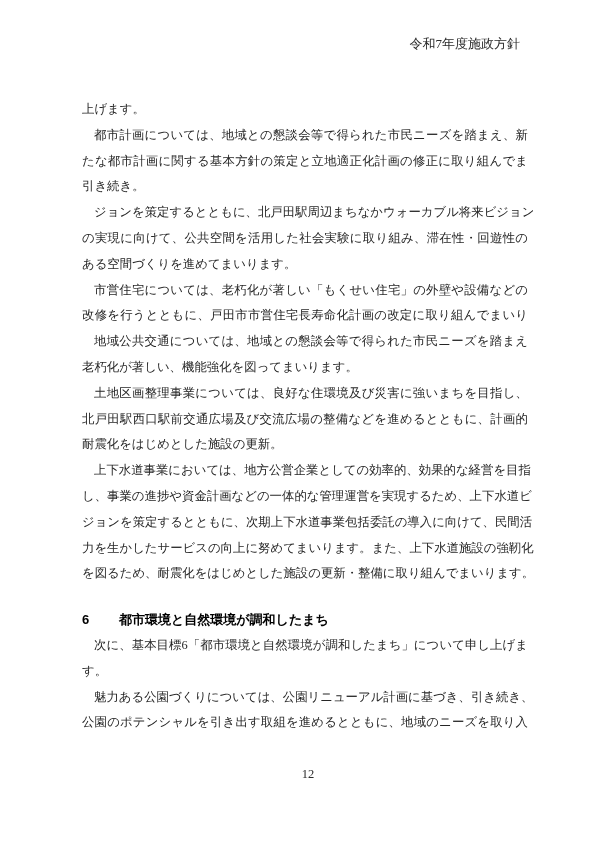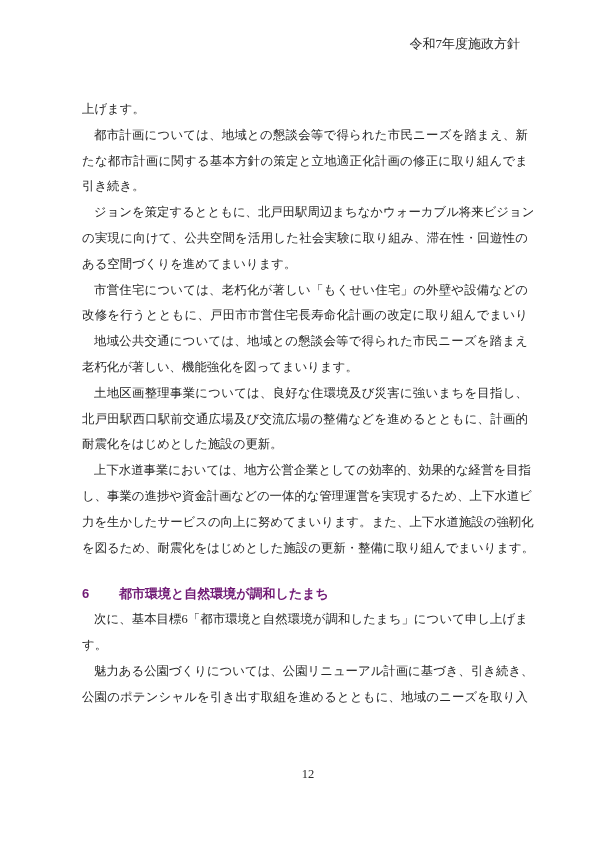--- a/index.html
+++ b/index.html
@@ -48,21 +48,21 @@
   .line.indent {
     text-indent: 12px;
   }
   .section-heading {
     margin-top: 20px;
     height: 25.8px;
     line-height: 25.8px;
     font-family: "Liberation Sans", "DejaVu Sans", sans-serif;
     font-weight: bold;
     font-size: 13px;
-    color: #701a75;
+    color: #000000;
     white-space: nowrap;
   }
   .section-number {
     display: inline-block;
     width: 37px;
   }
   .page-number {
     position: absolute;
     left: 16px;
     right: 0;
@@ -106,20 +106,21 @@
           <div class="line">老朽化が著しい、機能強化を図ってまいります。</div>
         </div>
         <div class="paragraph">
           <div class="line indent fill">土地区画整理事業については、良好な住環境及び災害に強いまちを目指し、</div>
           <div class="line fill">北戸田駅西口駅前交通広場及び交流広場の整備などを進めるとともに、計画的</div>
           <div class="line">耐震化をはじめとした施設の更新。</div>
         </div>
         <div class="paragraph">
           <div class="line indent fill">上下水道事業においては、地方公営企業としての効率的、効果的な経営を目指</div>
           <div class="line fill">し、事業の進捗や資金計画などの一体的な管理運営を実現するため、上下水道ビ</div>
+          <div class="line fill">ジョンを策定するとともに、次期上下水道事業包括委託の導入に向けて、民間活</div>
           <div class="line fill">力を生かしたサービスの向上に努めてまいります。また、上下水道施設の強靭化</div>
           <div class="line">を図るため、耐震化をはじめとした施設の更新・整備に取り組んでまいります。</div>
         </div>
       </div>
 
     <div class="section-heading">
       <span class="section-number">6</span><span>都市環境と自然環境が調和したまち</span>
     </div>
 
     <div id="section-after">

